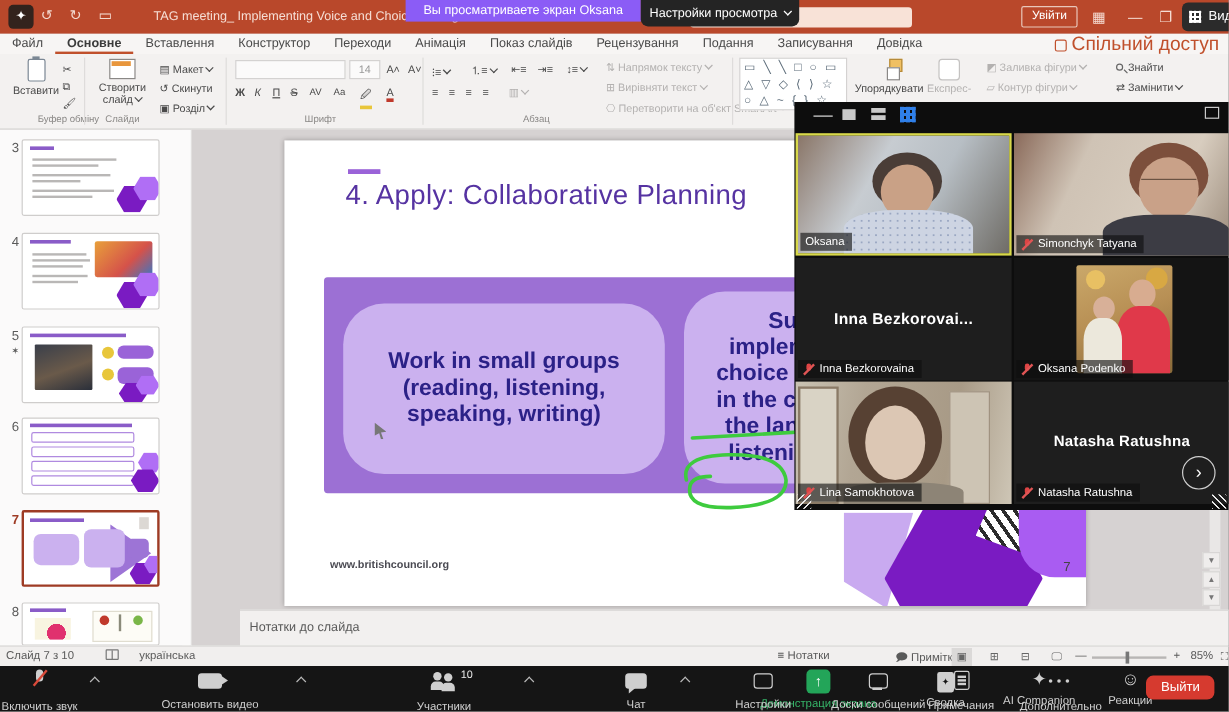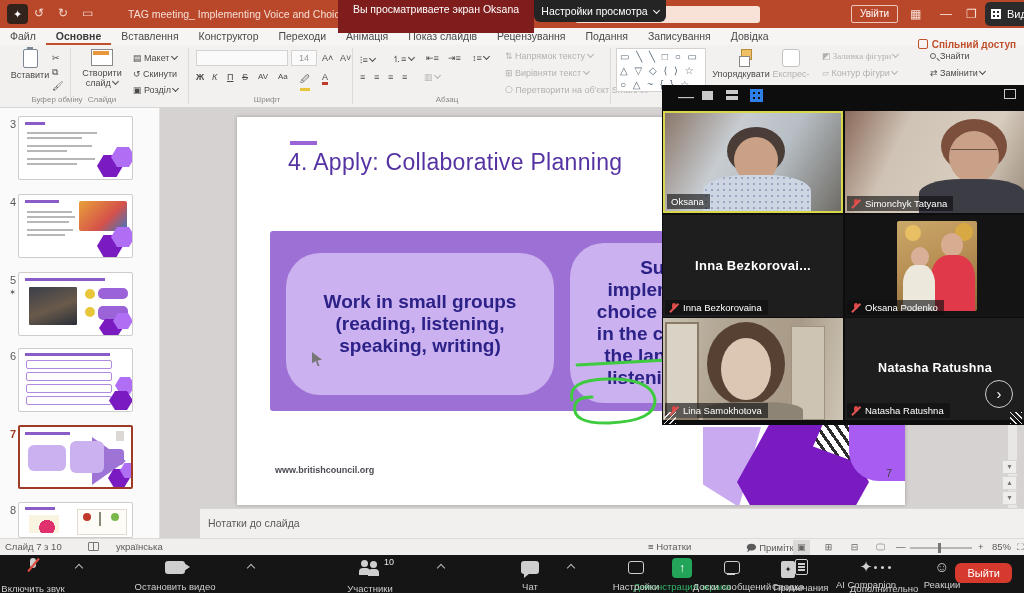--- a/index.html
+++ b/index.html
@@ -10,35 +10,35 @@
   .titlebar { position:absolute; left:0; top:0; width:1024px; height:28px; background:#b9482b; z-index:10; }
   .tb-copilot { position:absolute; left:7px; top:4px; width:21px; height:20px; background:#33231d; border-radius:4px; color:#fff; font-size:11px; text-align:center; line-height:20px; }
   .tb-ico { position:absolute; top:6px; color:#f3d9cf; font-size:12px; }
   .tb-title { position:absolute; left:128px; top:8px; color:#f6ded5; font-size:10.5px; white-space:nowrap; }
   .tb-search { position:absolute; left:575px; top:6px; width:185px; height:17px; background:#f8e2d7; border-radius:3px; color:#9c6a58; font-size:9.5px; line-height:17px; padding-left:18px; }
   .tb-search::before { content:""; position:absolute; left:6px; top:5px; width:6px; height:6px; border:1.2px solid #9c6a58; border-radius:50%; }
   .tb-signin { position:absolute; left:851px; top:5px; height:18px; padding:0 8px; border:1px solid #e9c7ba; color:#fff; font-size:10px; line-height:16px; border-radius:2px; }
   .tb-win { position:absolute; top:7px; color:#f6ded5; font-size:12px; }
 
   
-  .share-banner { position:absolute; left:338px; top:0; width:196px; height:33px; background:#7f1d1d; color:#fff; font-size:10.5px; text-align:center; line-height:19px; z-index:60; }
+  .share-banner { position:absolute; left:338px; top:0; width:196px; height:18px; background:#8b5cf6; color:#fff; font-size:10.5px; text-align:center; line-height:19px; z-index:60; }
   .view-settings { position:absolute; left:534px; top:0; width:132px; height:22px; background:#242424; border-radius:0 0 6px 6px; color:#fff; font-size:10.5px; line-height:22px; text-align:center; z-index:60; }
   .view-settings .chev-dn { margin-left:6px; }
   .zoom-view-btn { position:absolute; left:985px; top:2px; width:46px; height:24px; background:#2b2b2b; border-radius:5px; color:#fff; font-size:11px; line-height:24px; z-index:60; padding-left:22px; }
   .zoom-view-btn::before { content:""; position:absolute; left:6px; top:7px; width:10px; height:10px;
     background:repeating-linear-gradient(0deg,#fff 0 2px,transparent 2px 4px), repeating-linear-gradient(90deg,#fff 0 2px,transparent 2px 4px); }
 
   .chev-dn { display:inline-block; width:5px; height:5px; border-right:1.4px solid currentColor; border-bottom:1.4px solid currentColor; transform:rotate(45deg); vertical-align:2px; }
   .chev-up { display:inline-block; width:6px; height:6px; border-left:1.6px solid #b9b9b9; border-top:1.6px solid #b9b9b9; transform:rotate(45deg); }
 
   
   .menubar { position:absolute; left:0; top:28px; width:1024px; height:17px; background:#f7f5f4; display:flex; align-items:center; z-index:9; }
   .mtab { font-size:10.5px; color:#4a4a4a; padding:0 10px; height:17px; line-height:17px; white-space:nowrap; }
   .mtab.active { color:#3b3b3b; font-weight:bold; border-bottom:2.5px solid #c0502c; }
-  .share-doc { position:absolute; right:8px; top:11px; color:#c0502c; font-size:10px; font-weight:bold; }
+  .share-doc { position:absolute; right:8px; top:1px; color:#c0502c; font-size:16px; font-weight:normal; }
   .share-doc::before { content:""; display:inline-block; width:8px; height:8px; border:1.3px solid #c0502c; border-radius:2px; margin-right:4px; vertical-align:-1px; }
 
   
   .ribbon { position:absolute; left:0; top:45px; width:1024px; height:63px; background:#f3f1f0; border-bottom:1px solid #d8d6d5; z-index:8; font-size:9px; color:#555; }
   .rgroup-label { position:absolute; top:50px; font-size:8px; color:#8a8886; width:100%; text-align:center; }
   .rdiv { position:absolute; top:3px; width:1px; height:56px; background:#dedcdb; }
   .rbig { position:absolute; text-align:center; color:#4a4a4a; }
   .rbig .glyph { display:block; margin:0 auto 2px auto; }
   .rsm { position:absolute; white-space:nowrap; color:#4a4a4a; }
   .gray { color:#b3b1b0; }
@@ -243,21 +243,21 @@
       <span class="glyph arrangeicon">
           <i></i>
           <i></i>
         </span>
       <span>Упорядкувати</span>
     </div>
     <div class="rbig gray" style="left:768px; top:4px; width:46px;">
       <span class="glyph" style="width:18px;height:18px;border:1px solid #c4c2c1;border-radius:3px;background:#fff;"></span>
       <span>Експрес-</span>
     </div>
-    <div class="rsm gray" style="left:822px; top:6px;font-family:Liberation Serif, serif;">◩ <span>Заливка фігури</span> <span class="chev-dn"></span></div>
+    <div class="rsm gray" style="left:822px; top:6px;">◩ <span>Заливка фігури</span> <span class="chev-dn"></span></div>
     <div class="rsm gray" style="left:822px; top:23px;">▱ <span>Контур фігури</span> <span class="chev-dn"></span></div>
     <div class="rsm gray" style="left:822px; top:40px;">◍ <span>Ефекти для фігур</span> <span class="chev-dn"></span></div>
 
     <div class="rsm" style="left:930px; top:6px;"><span class="ico-search"></span><span>Знайти</span></div>
     <div class="rsm" style="left:930px; top:23px;">⇄ <span>Замінити</span> <span class="chev-dn"></span></div>
     <div class="rsm" style="left:930px; top:40px;">▻ <span>Виділити</span> <span class="chev-dn"></span></div>
   </div>
 
   <div class="thumbs">
     <span class="tnum" style="top:10px;">3</span>

